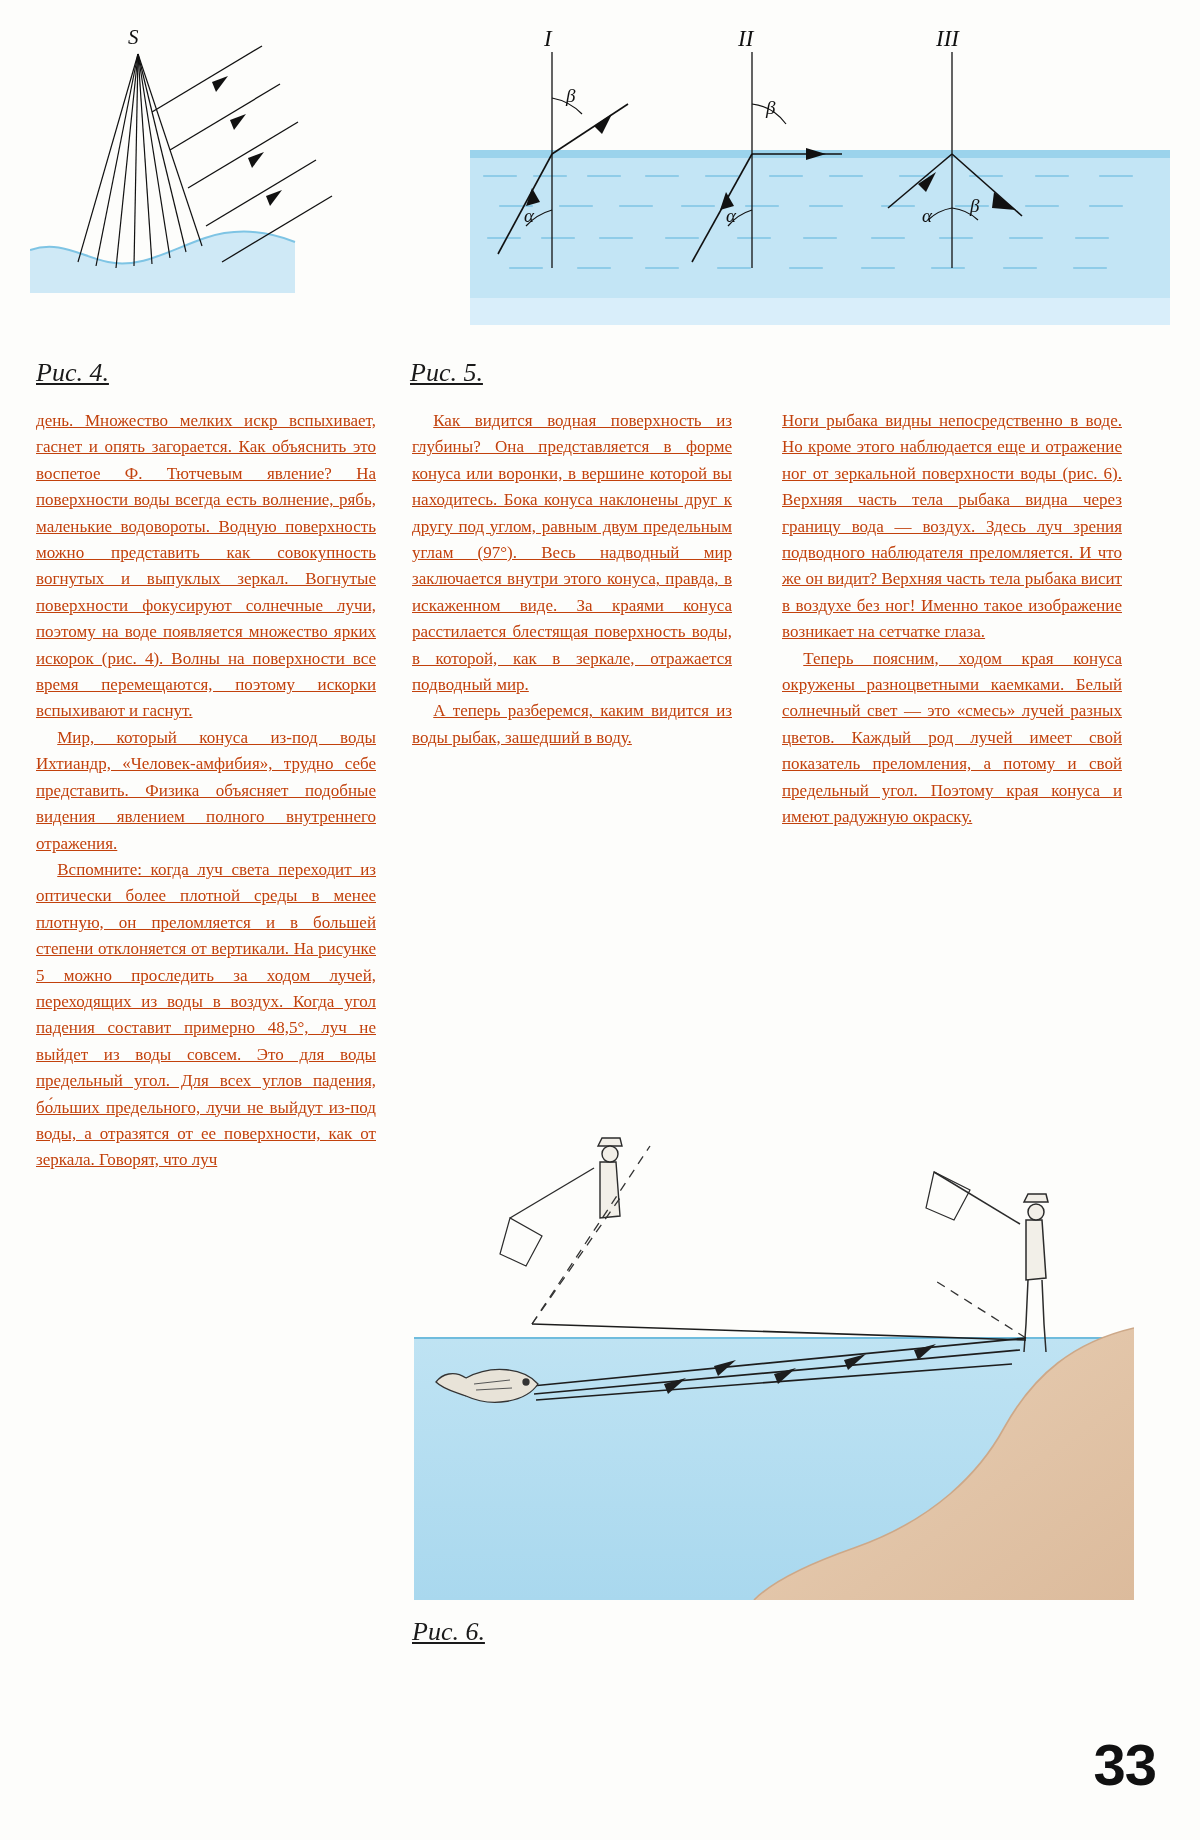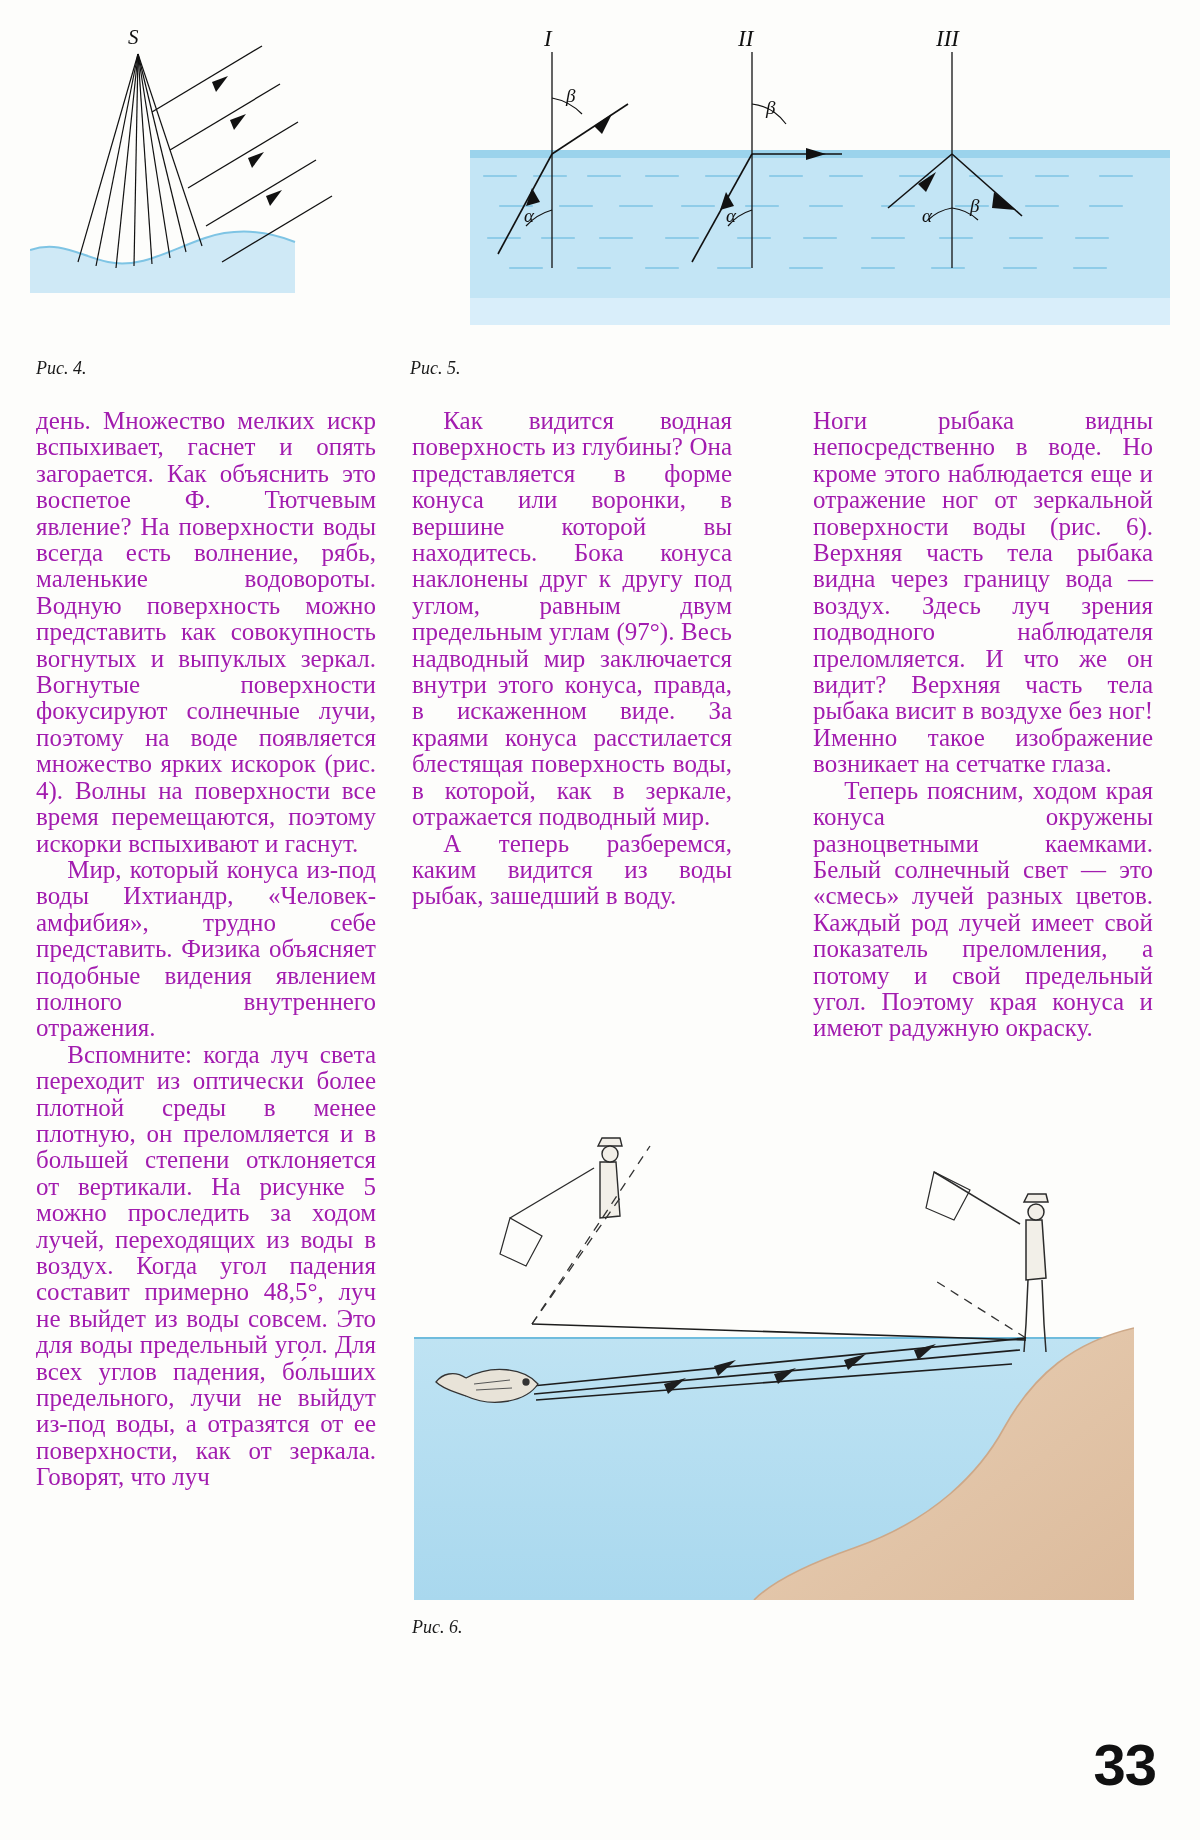--- a/index.html
+++ b/index.html
@@ -34,44 +34,46 @@
     top: 30px;
     width: 700px;
     height: 295px;
   }
   .fig5 svg { display: block; }
 
   .fig-caption {
     position: absolute;
     font-family: "Liberation Serif", serif;
     font-style: italic;
-    font-size: 18px;
+    font-size: 26px;
     color: #1a1a1a;
+    text-decoration: underline;
   }
   #cap4 { left: 36px;  top: 358px; }
   #cap5 { left: 410px; top: 358px; }
   #cap6 { left: 412px; top: 1617px; }
 
   
   .col {
     position: absolute;
     width: 340px;
-    font-size: 25px;
+    font-size: 17px;
     line-height: 26.4px;
     text-align: justify;
     text-justify: inter-word;
-    color: #a21caf;
+    color: #c2410c;
     hyphens: manual;
+    text-decoration: underline;
   }
   .col p { margin: 0; text-indent: 1.25em; }
   .col p.noindent { text-indent: 0; }
 
   #col1 { left: 36px;  top: 408px; }
   #col2 { left: 412px; top: 408px; width: 320px; }
-  #col3 { left: 782px; top: 408px; width: 340px; margin-left: 31px; }
+  #col3 { left: 782px; top: 408px; width: 340px; }
 
   
   .fig6 {
     position: absolute;
     left: 414px;
     top: 1128px;
     width: 720px;
     height: 472px;
   }
   .fig6 svg { display: block; }

